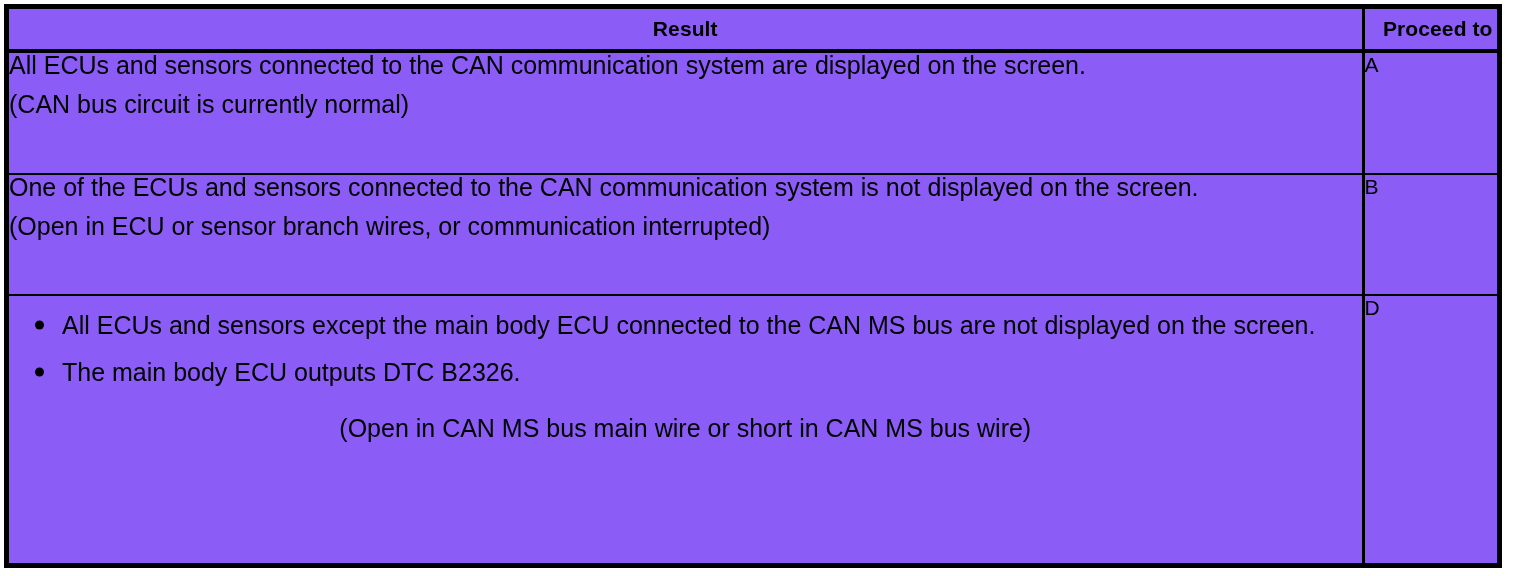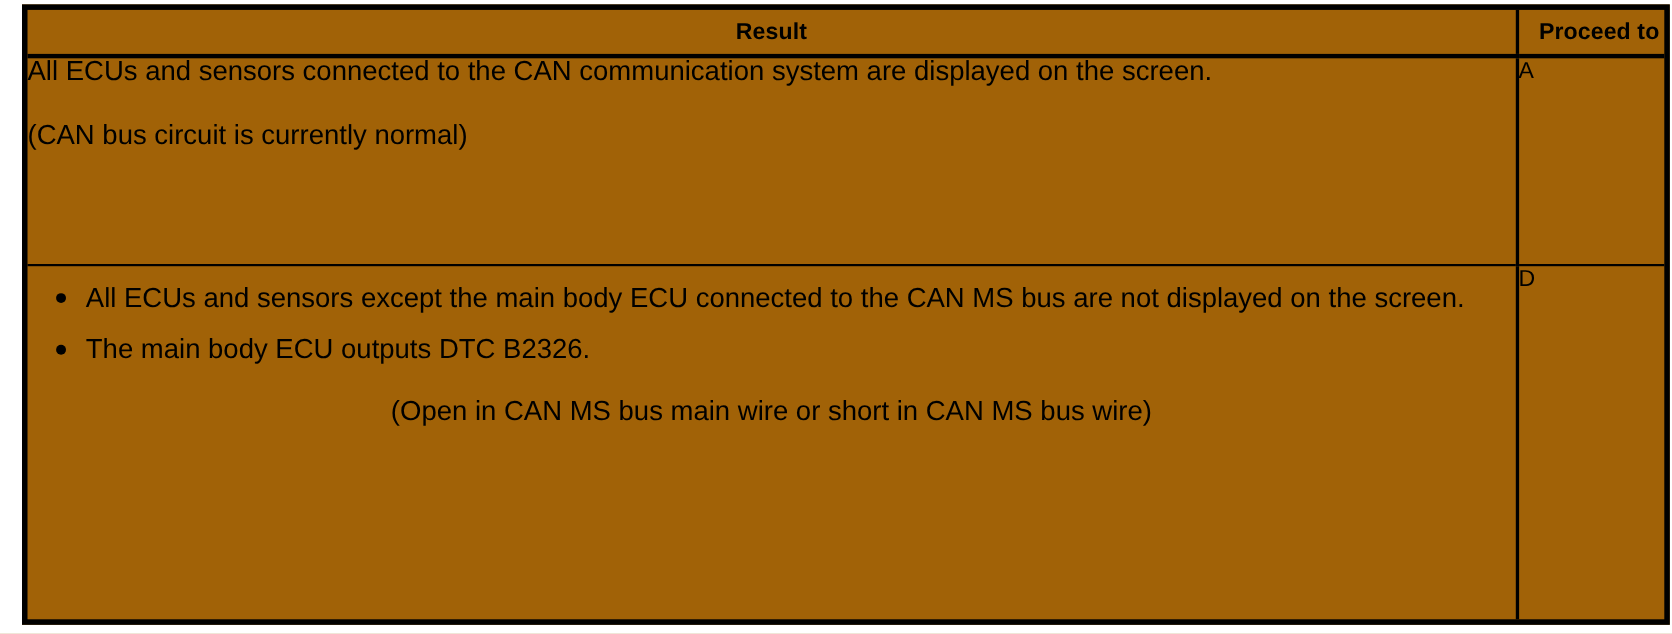--- a/index.html
+++ b/index.html
@@ -11,27 +11,27 @@
     overflow: hidden;
   }
   body {
     font-family: "Liberation Sans", sans-serif;
     color: #000000;
     -webkit-font-smoothing: none;
   }
 
   #table-wrap {
     position: absolute;
-    left: 20px;
+    left: 4px;
     top: 4px;
     width: 1498px;
     height: 564px;
     box-sizing: border-box;
     border: 5px solid #000000;
-    background: #a16207;
+    background: #8b5cf6;
   }
 
   table.result-table {
     border-collapse: collapse;
     table-layout: fixed;
     width: 100%;
     height: 100%;
   }
 
   table.result-table td,
@@ -82,21 +82,21 @@
     padding-left: 9px;
     font-size: 21px;
   }
 
   
   .line-main {
     margin: 0 0 0 0;
     white-space: nowrap;
   }
   .line-paren {
-    margin: 33px 0 0 0;
+    margin: 14px 0 0 0;
     white-space: nowrap;
   }
   .bullet-list {
     list-style: none;
     margin: 0;
     padding: 0;
   }
   .bullet-list li {
     position: relative;
     padding-left: 53px;
@@ -138,20 +138,27 @@
     <tbody>
         <tr class="data-row">
           <td class="cell-result">
             <div class="line-main">All ECUs and sensors connected to the CAN communication system are displayed on the screen.</div>
             <div class="line-paren">(CAN bus circuit is currently normal)</div>
           </td>
           <td class="cell-proceed"><span>A</span></td>
         </tr>
         <tr class="data-row">
           <td class="cell-result">
+            <div class="line-main">One of the ECUs and sensors connected to the CAN communication system is not displayed on the screen.</div>
+            <div class="line-paren">(Open in ECU or sensor branch wires, or communication interrupted)</div>
+          </td>
+          <td class="cell-proceed"><span>B</span></td>
+        </tr>
+        <tr class="data-row">
+          <td class="cell-result">
             <ul class="bullet-list">
               <li><span class="bullet-dot"></span><span>All ECUs and sensors except the main body ECU connected to the CAN MS bus are not displayed on the screen.</span></li>
               <li><span class="bullet-dot"></span><span>The main body ECU outputs DTC B2326.</span></li>
             </ul>
             <div class="line-paren after-list">(Open in CAN MS bus main wire or short in CAN MS bus wire)</div>
           </td>
           <td class="cell-proceed"><span>D</span></td>
         </tr>
       </tbody>
   </table>

